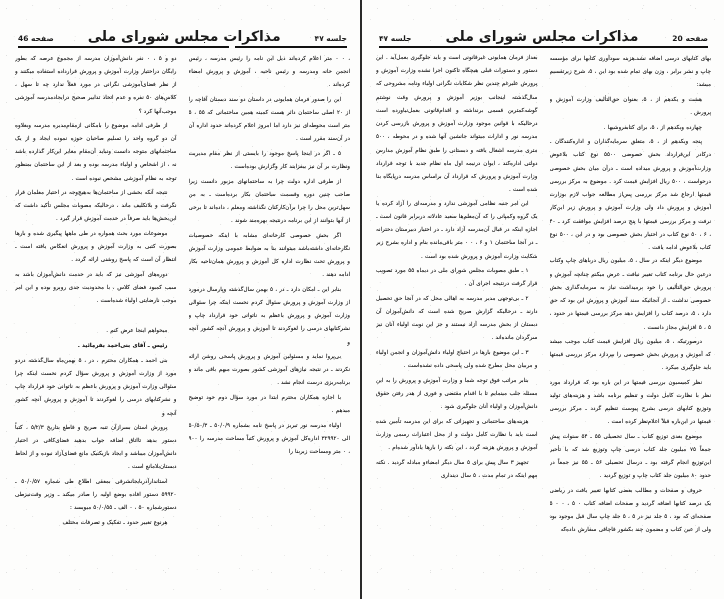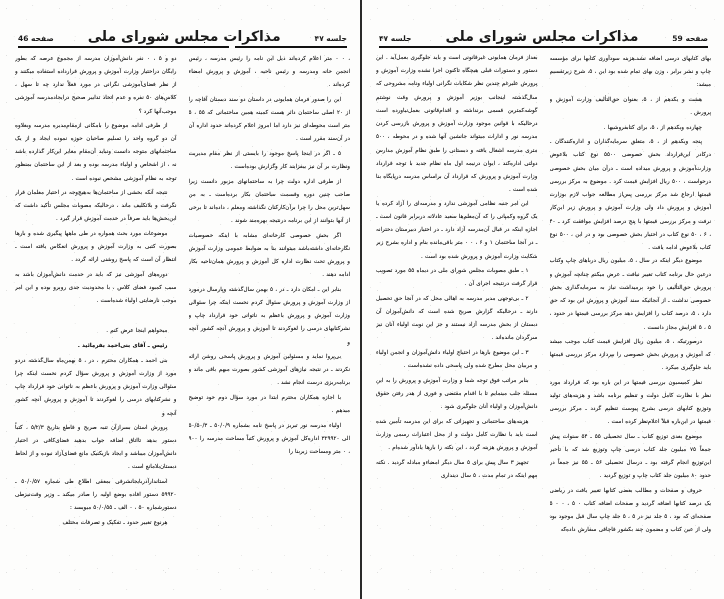--- a/index.html
+++ b/index.html
@@ -135,21 +135,21 @@
   
   .col .para { text-shadow: 0 0 .35px rgba(0,0,0,.35); }
 </style>
 </head>
 <body>
 
 <div id="scan-sheet">
 
   <div class="page sheet-left">
     <div class="page-header">
-      <span class="hdr-cell">صفحه 59</span>
+      <span class="hdr-cell">صفحه 20</span>
       <span class="hdr-cell hdr-center">مذاکرات مجلس شورای ملی</span>
       <span class="hdr-cell">جلسه ۴۷</span>
     </div>
     <div class="header-rule"></div>
 
     <div class="columns">
       <div class="col">
         <p class="para">بهای کتابهای درسی اضافه نشد‌ـ‌هزینه سودآوری کتابها برای مؤسسه چاپ و نشر برابر ، وزن بهای تمام شده بود این ، ۵، شرح زیرتقسیم میشد:</p>
         <p class="para indent">هشت و یکدهم از ، ۵، بعنوان حق‌التألیف وزارت آموزش و پرورش .</p>
         <p class="para indent">چهارده ویکدهم از ، ۵، برای کتابفروشیها .</p>

